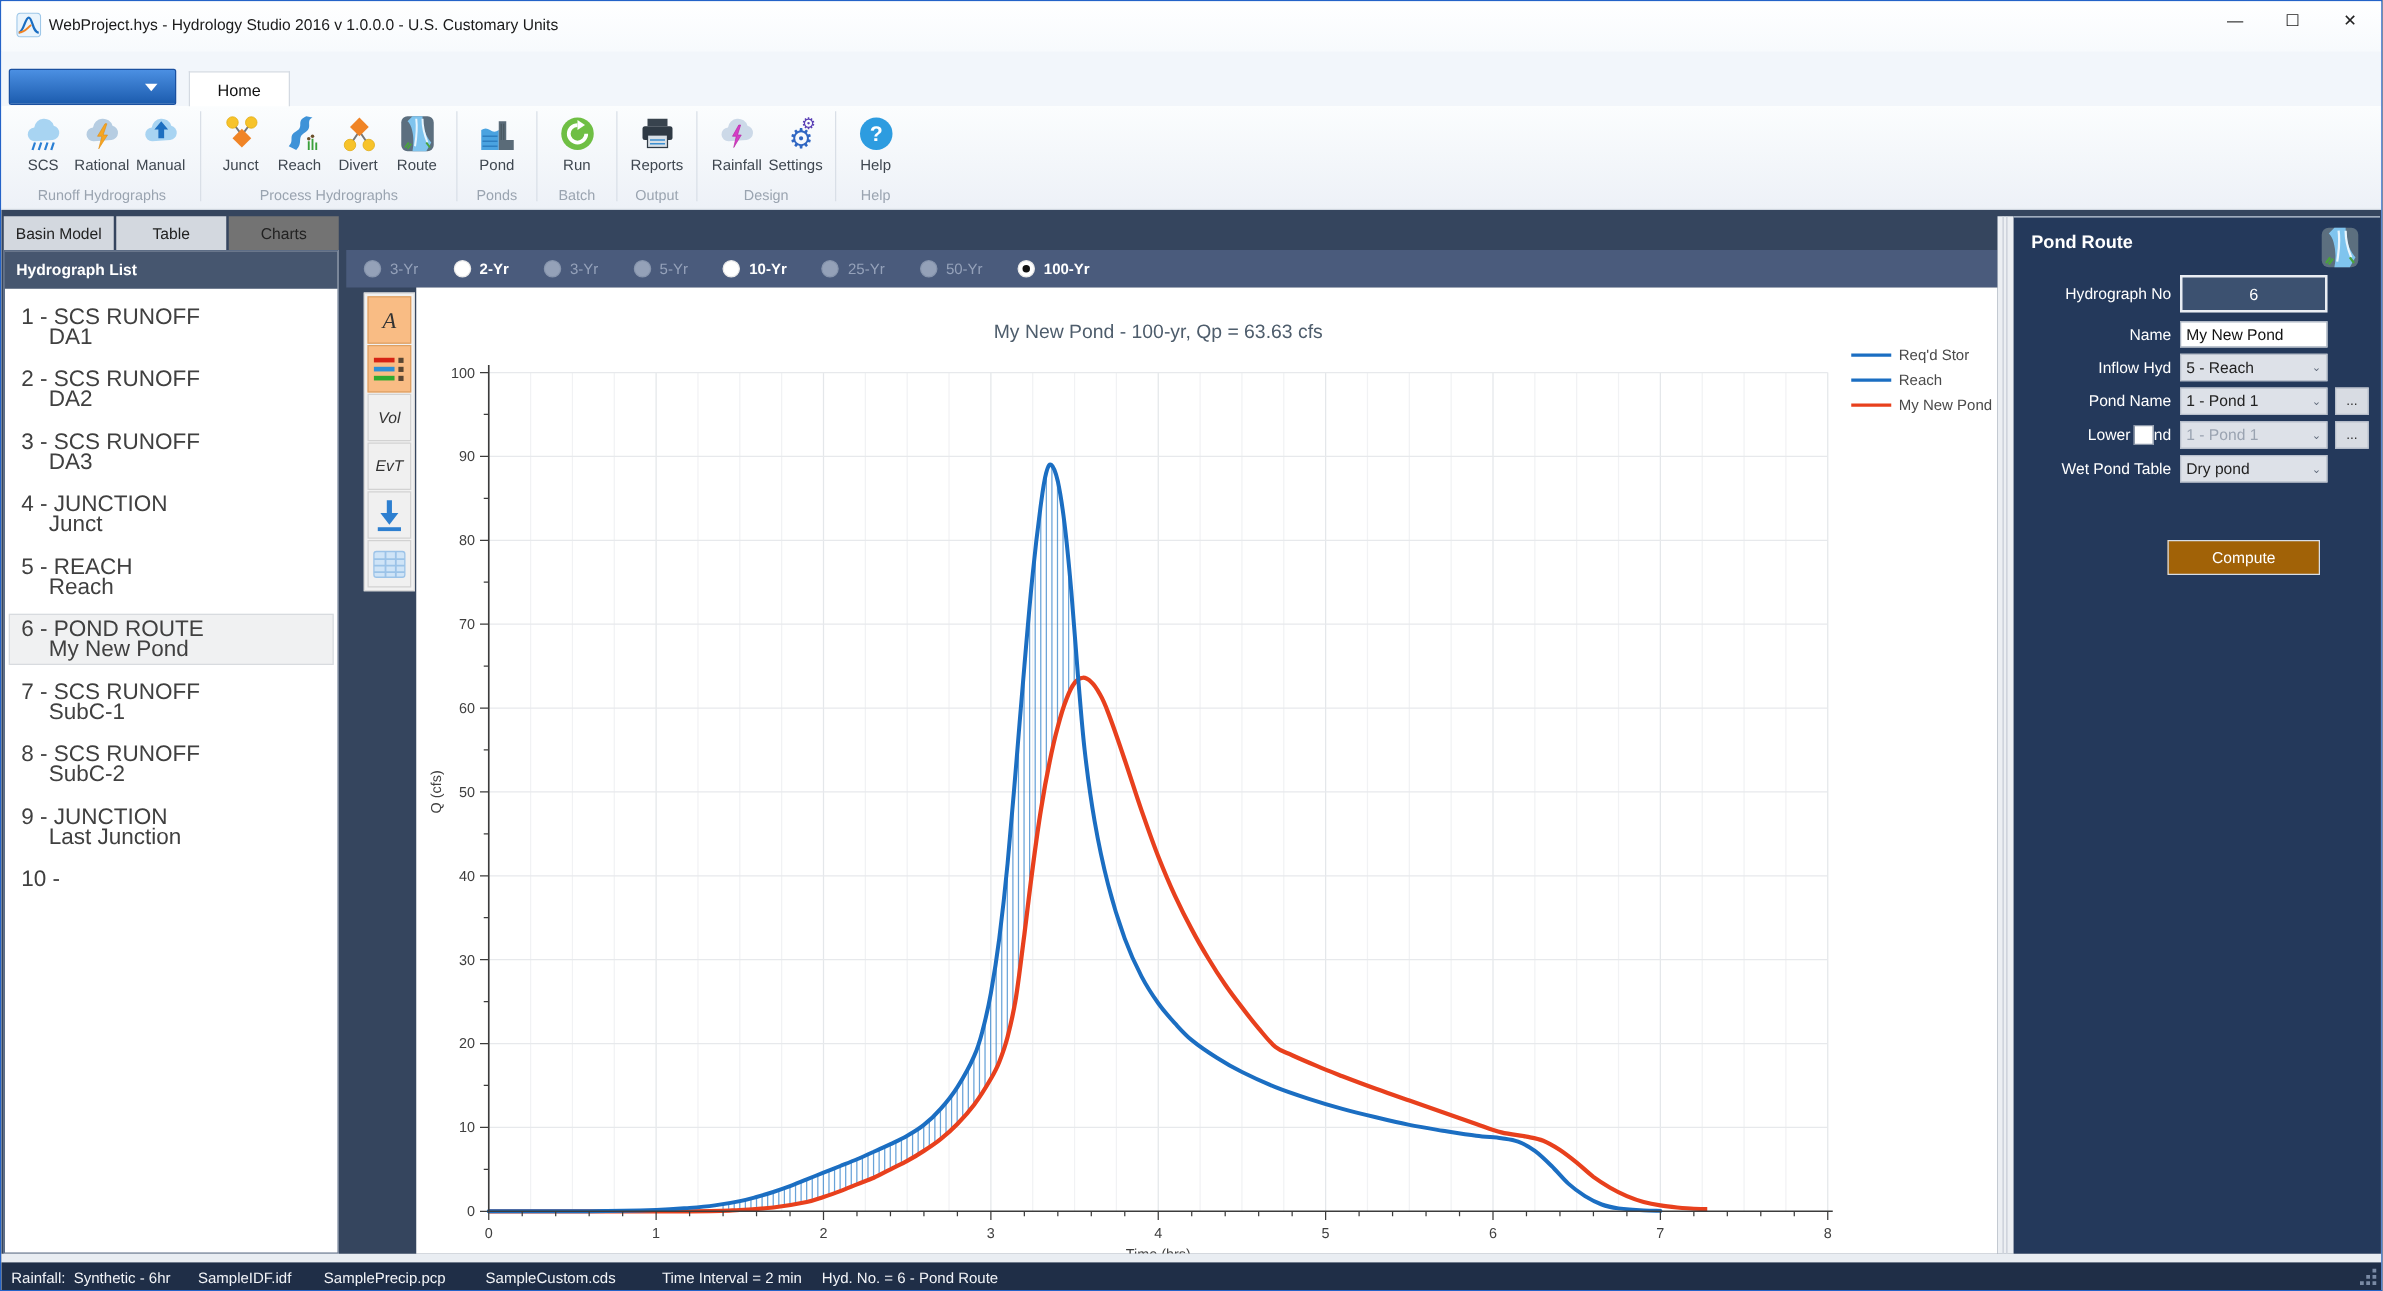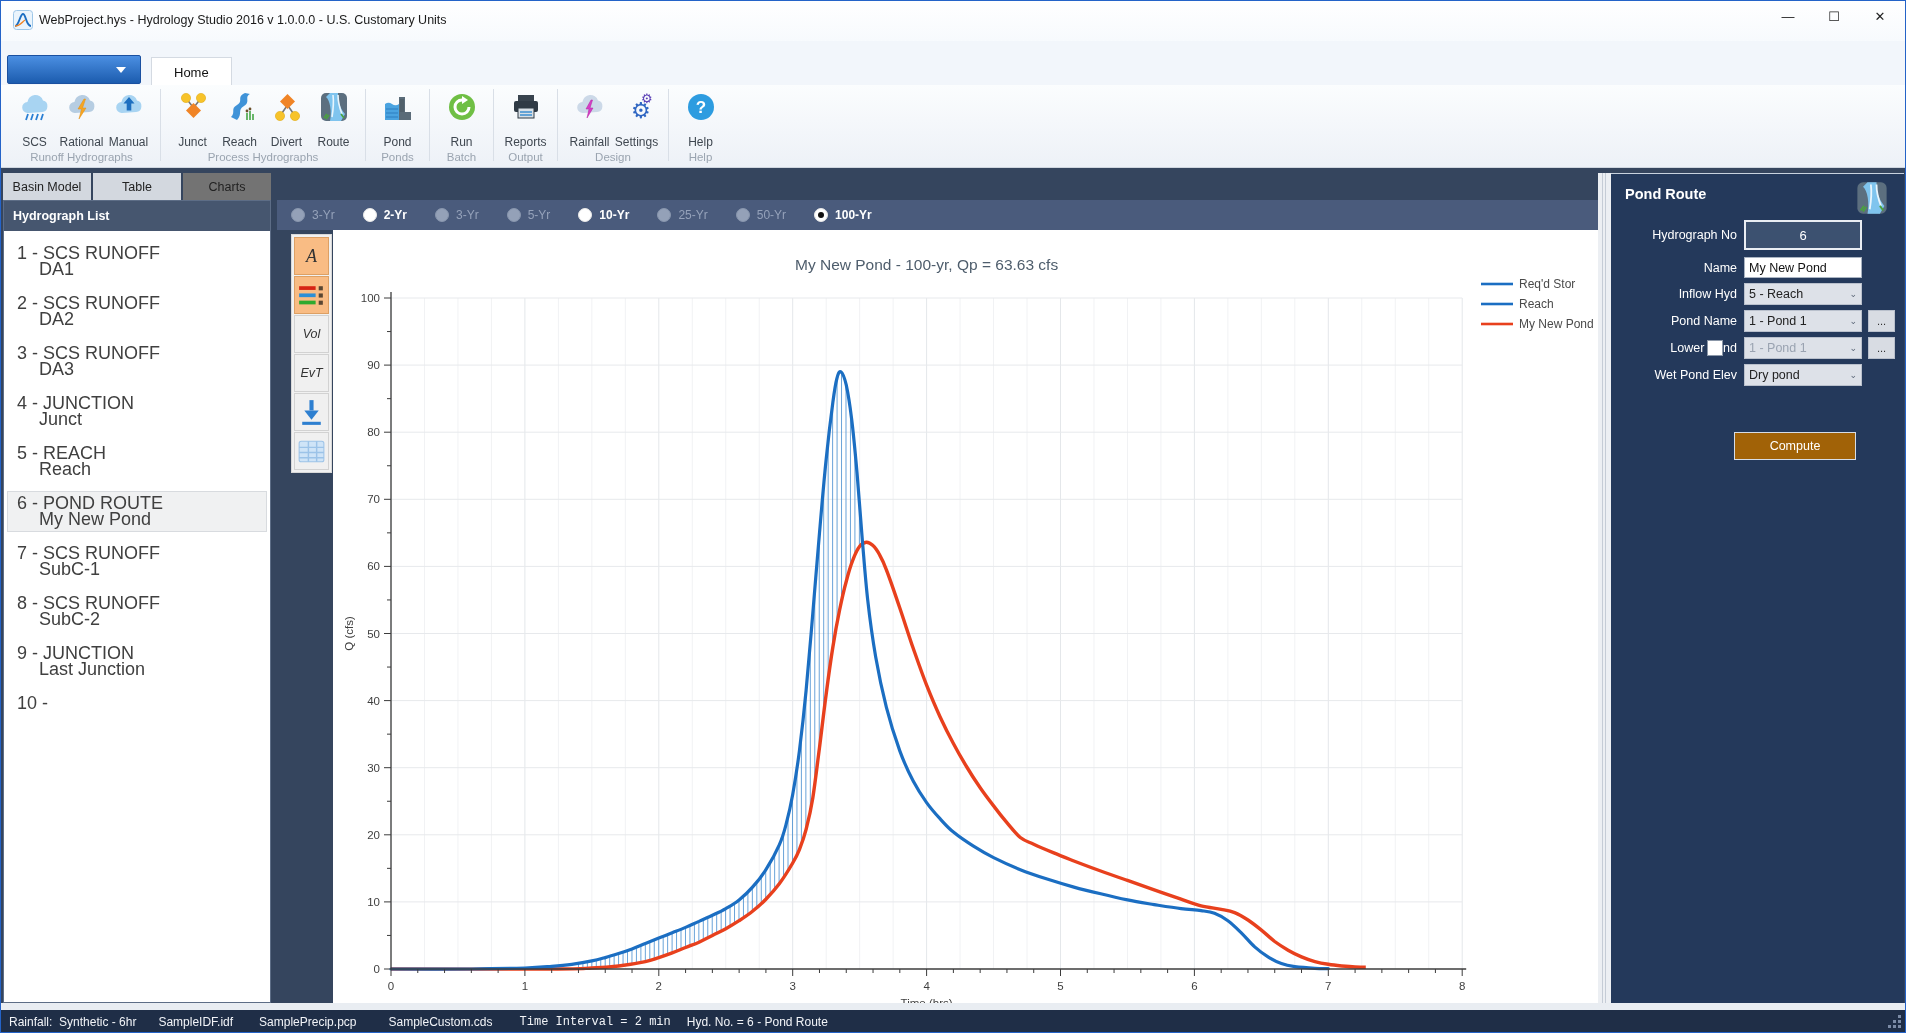--- a/index.html
+++ b/index.html
@@ -22,21 +22,21 @@
   #ribbon-tabs{left:150px;top:16px;display:flex;flex-direction:column;}
   .ribbon-tab{height:28px;padding:0 22px;display:flex;align-items:center;font-size:13px;color:#333;}
   .ribbon-tab.active{background:#fff;border:1px solid #d4dae2;border-bottom:none;color:#111;}
   
   #ribbon{left:0;top:84px;width:100%;height:83px;background:linear-gradient(#fbfdfe,#edf1f7);
           border-bottom:1px solid #cfd6df;display:flex;align-items:stretch;padding-left:4px;box-sizing:border-box;}
   .rgroup{display:flex;flex-direction:column;align-items:center;padding:3px 6px 0 6px;}
   .rgroup-buttons{display:flex;flex:1;}
   .rbutton{width:47px;display:flex;flex-direction:column;align-items:center;padding-top:3px;}
   .rbutton svg{width:32px;height:32px;}
-  .rbutton .rlabel{font-size:12px;color:#3f4750;margin-top:12px;white-space:nowrap;}
+  .rbutton .rlabel{font-size:12px;color:#3f4750;margin-top:2px;white-space:nowrap;}
   .rgroup-label{font-size:11.5px;color:#9aa4b0;padding:2px 0 4px 0;white-space:nowrap;}
   .rsep{width:1px;background:#d9dfe7;margin:4px 2px 6px 2px;}
   
   #main-base{left:0;top:167px;width:100%;height:842px;background:#35455e;}
   
   #left-tabs{left:2px;top:172px;display:flex;gap:2px;}
   .left-tab{width:88px;height:27px;display:flex;align-items:center;justify-content:center;
             font-size:12.5px;color:#222;background:#d3d8df;}
   .left-tab.active{background:#737373;}
   
@@ -649,38 +649,38 @@
       <div class="prow">
         <div class="plabel">Lower Pond</div>
         <div class="pcheck" style="position:absolute;left:96px;"></div>
         <div class="pselect disabled">
             <span>1 - Pond 1</span>
             <span class="chev">⌄</span>
           </div>
         <div class="pdots">...</div>
       </div>
       <div class="prow">
-        <div class="plabel">Wet Pond Elev</div>
+        <div class="plabel">Wet Pond Table</div>
         <div class="pselect">
             <span>Dry pond</span>
             <span class="chev">⌄</span>
           </div>
         <div style="width:33px;"></div>
       </div>
     </div>
     <div id="compute-btn">Compute</div>
   </div>
 
   <div class="abs" id="bottom-strip"></div>
   <div class="abs" id="status-bar">
       <div class="status-item">Rainfall:  Synthetic - 6hr</div>
       <div class="status-item" style="margin-left: 22px;">SampleIDF.idf</div>
       <div class="status-item" style="margin-left: 26px;">SamplePrecip.pcp</div>
       <div class="status-item" style="margin-left: 32px;">SampleCustom.cds</div>
-      <div class="status-item" style="margin-left: 27px; font-family: Liberation Mono, monospace;">Time Interval = 2 min</div>
+      <div class="status-item" style="margin-left: 37px;">Time Interval = 2 min</div>
       <div class="status-item" style="margin-left: 16px;">Hyd. No. = 6 - Pond Route</div>
     </div>
   <div class="abs" id="grip">
       <i style="left: 10px; top: 0px;"></i>
       <i style="left: 10px; top: 5px;"></i>
       <i style="left: 5px; top: 5px;"></i>
       <i style="left: 10px; top: 10px;"></i>
       <i style="left: 5px; top: 10px;"></i>
       <i style="left: 0px; top: 10px;"></i>
     </div>

